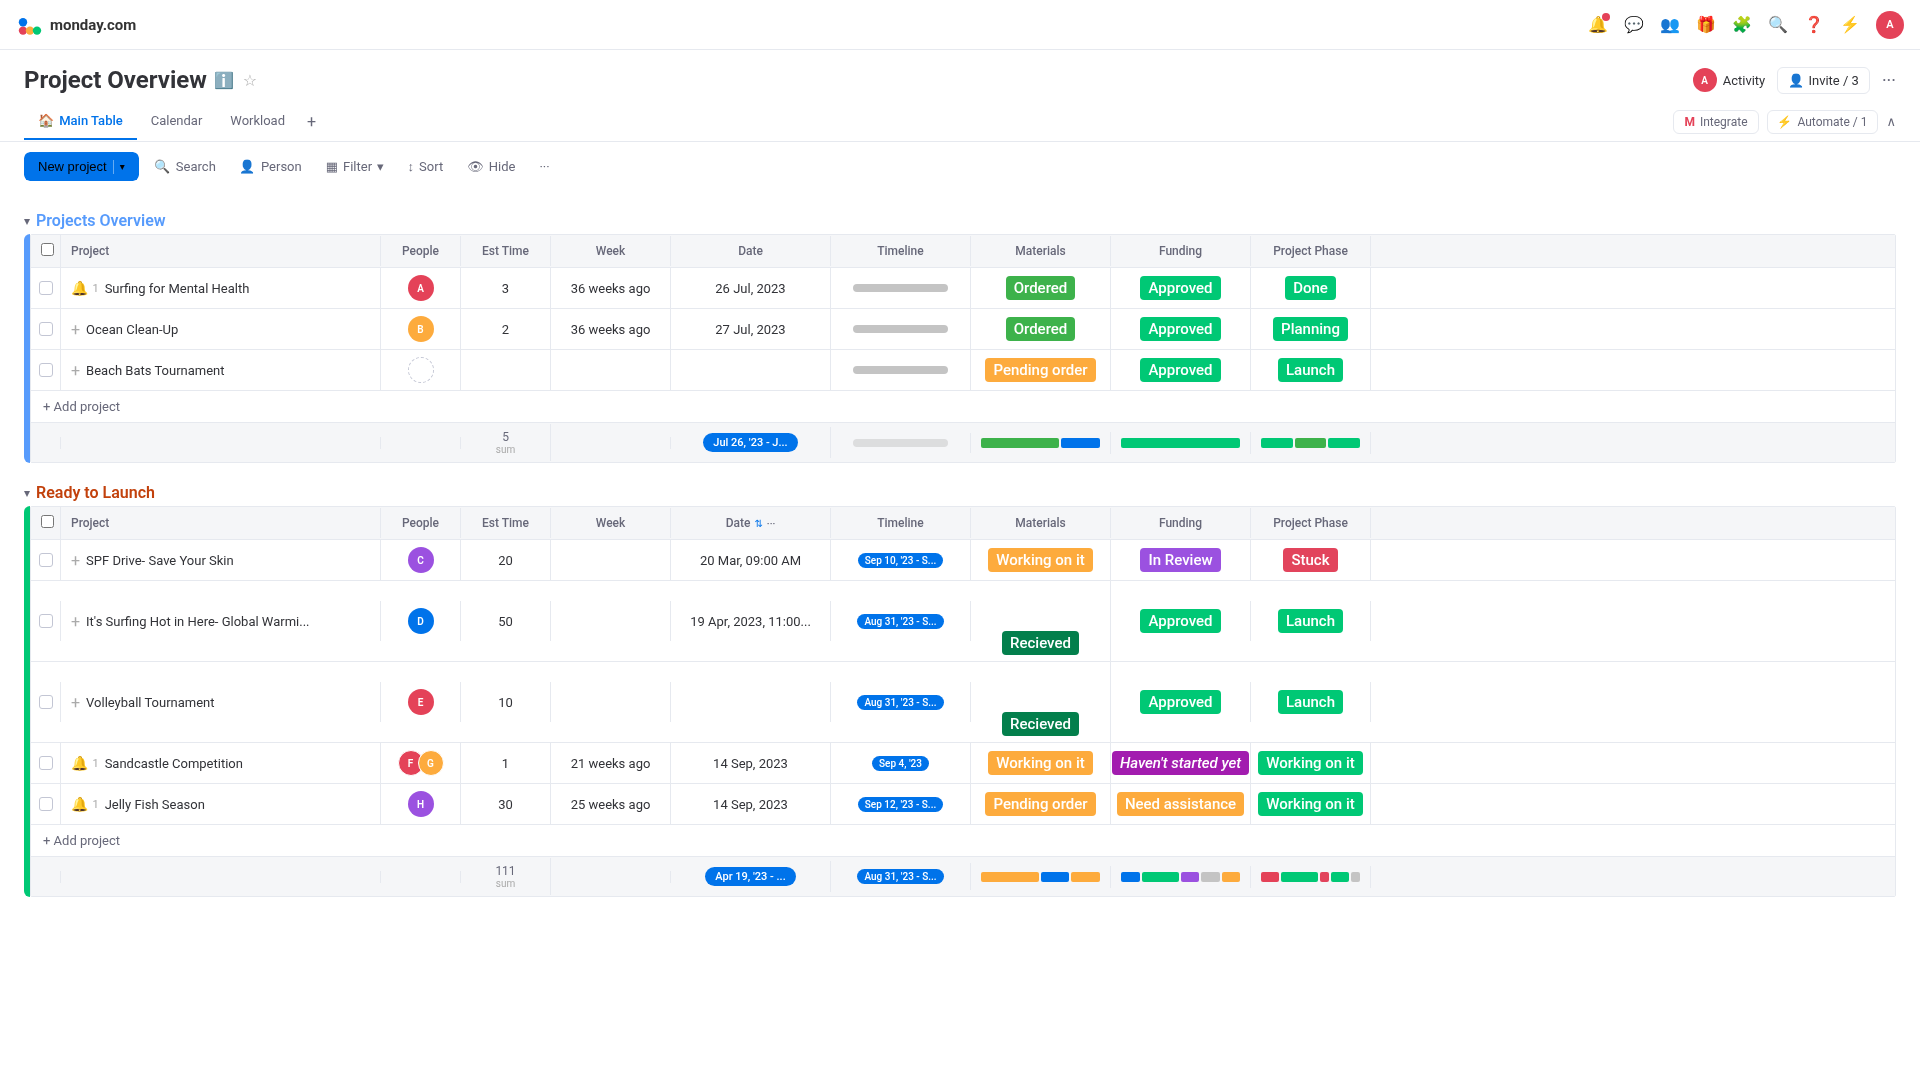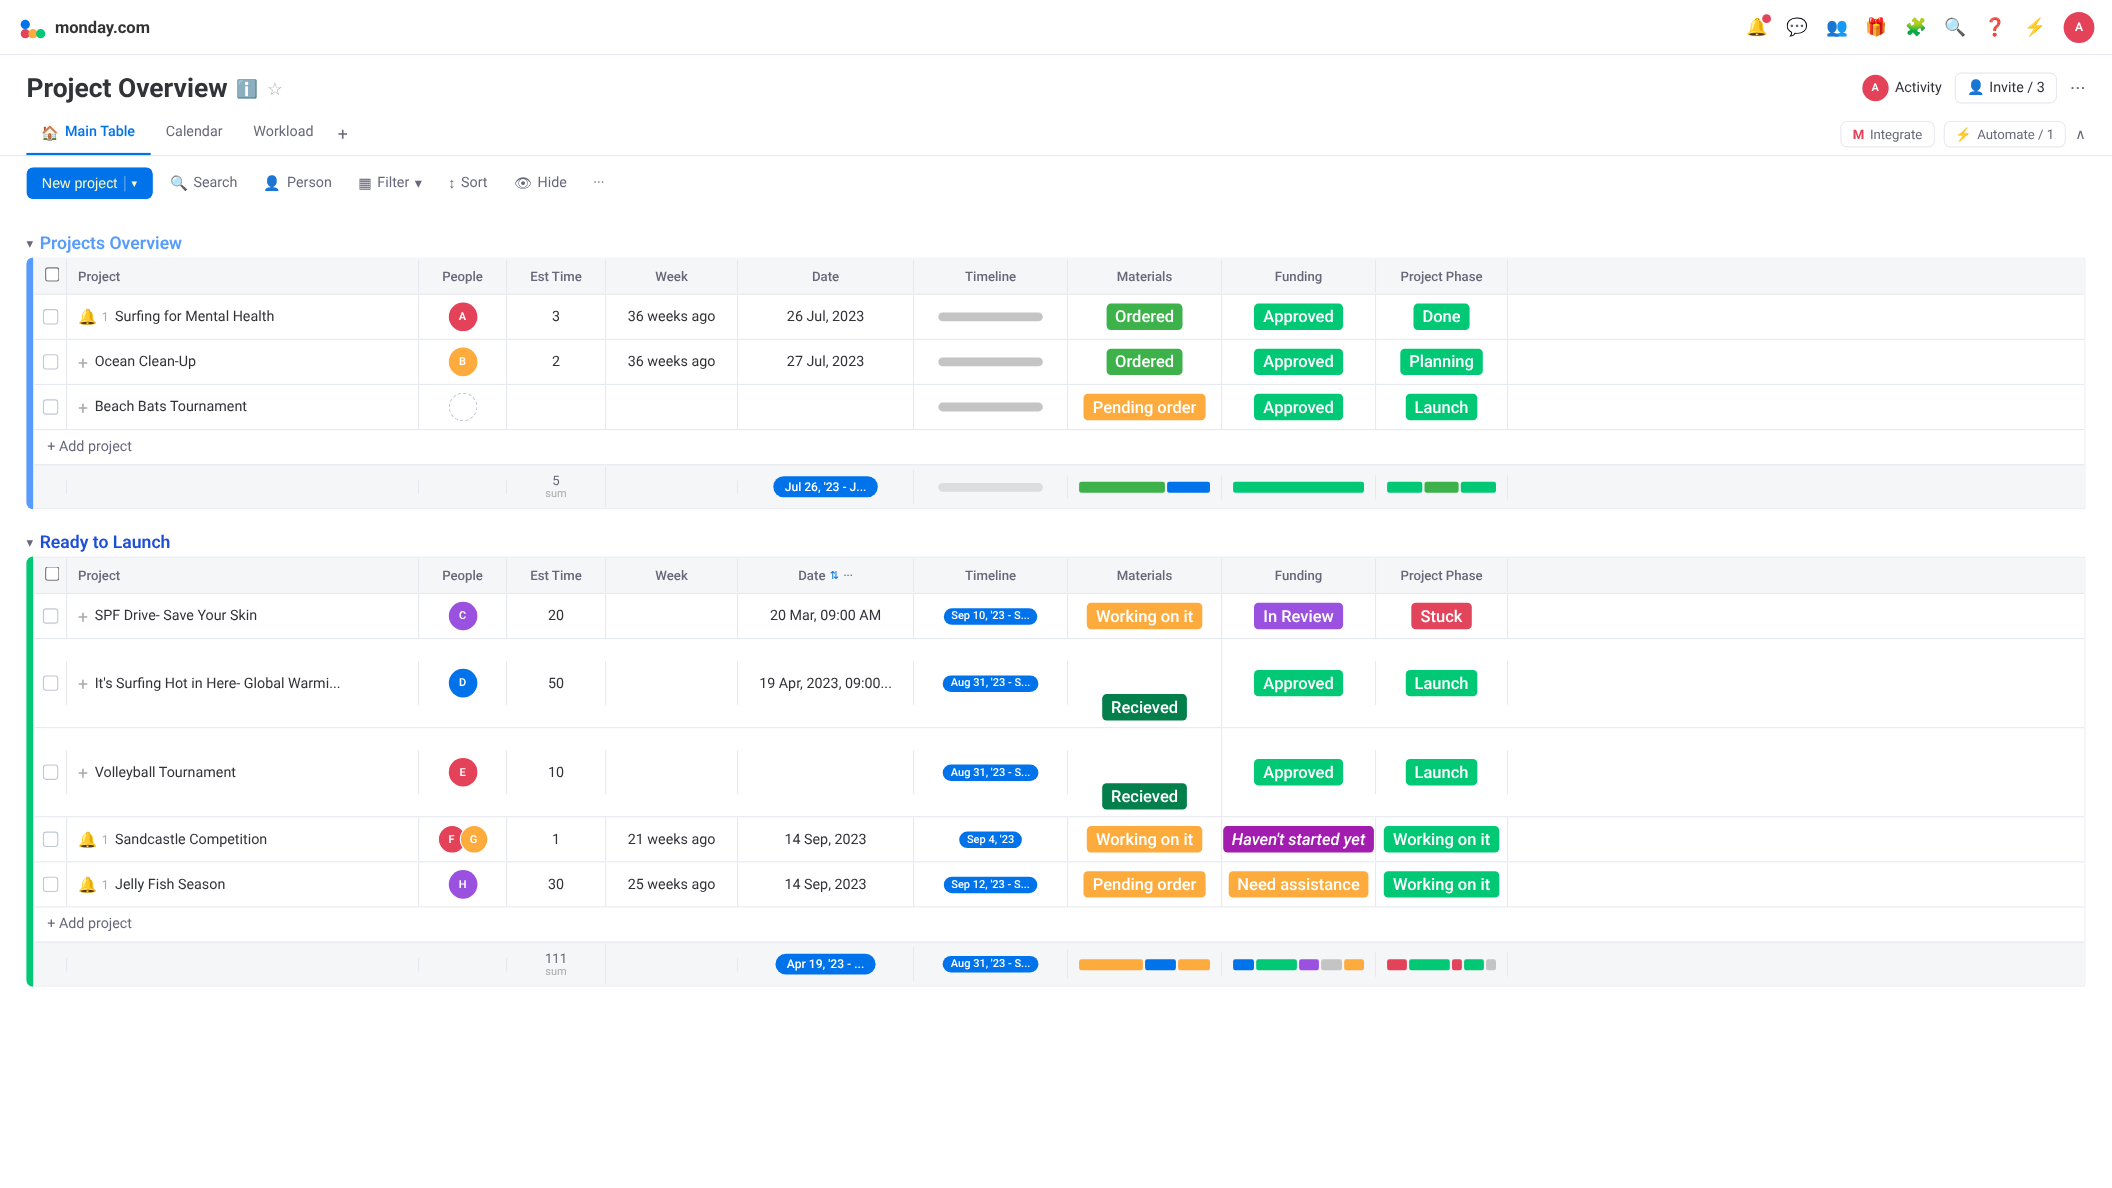--- a/index.html
+++ b/index.html
@@ -26,21 +26,21 @@
     
     .view-tabs { padding: 0 24px; display: flex; align-items: center; gap: 0; border-bottom: 1px solid #e6e9ef; }
     .view-tab { padding: 10px 14px; font-size: 13px; color: #676879; cursor: pointer; display: flex; align-items: center; gap: 5px; border-bottom: 2px solid transparent; }
     .view-tab.active { color: #0073ea; border-bottom: 2px solid #0073ea; font-weight: 500; }
     .add-view-btn { padding: 10px 8px; color: #676879; cursor: pointer; font-size: 16px; }
     .integrate-item { display: flex; align-items: center; gap: 5px; font-size: 12px; color: #676879; cursor: pointer; border: 1px solid #e6e9ef; border-radius: 6px; padding: 4px 10px; }
     .integrate-collapse { color: #676879; cursor: pointer; }
 
     
     .toolbar { padding: 10px 24px; display: flex; align-items: center; gap: 8px; }
-    .new-project-btn { background: #0073ea; color: #fef9c3; border: none; border-radius: 6px; padding: 7px 14px; font-size: 13px; font-weight: 500; cursor: pointer; display: flex; align-items: center; gap: 4px; }
+    .new-project-btn { background: #0073ea; color: #000000; border: none; border-radius: 6px; padding: 7px 14px; font-size: 13px; font-weight: 500; cursor: pointer; display: flex; align-items: center; gap: 4px; }
     .new-project-btn .divider { width: 1px; height: 14px; background: rgba(255,255,255,0.4); margin: 0 2px; }
     .new-project-btn .dropdown-arrow { font-size: 10px; }
     .toolbar-btn { display: flex; align-items: center; gap: 5px; color: #676879; font-size: 13px; cursor: pointer; padding: 5px 8px; border-radius: 4px; }
 
     
     .main-content { padding: 0 24px 24px 24px; overflow-x: auto; }
 
     
     .group-section { margin-top: 20px; }
     .group-header { display: flex; align-items: center; gap: 6px; margin-bottom: 4px; }
@@ -363,21 +363,21 @@
             </div>
           </div>
         </div>
       </div>
     </div>
   </div>
 
   <div class="group-section">
     <div class="group-header">
       <span class="group-collapse-btn">▾</span>
-      <span class="group-title" style="color:#1d4ed8;">Ready to Launch</span>
+      <span class="group-title" style="color:#c2410c;">Ready to Launch</span>
     </div>
     <div class="table-with-bar">
       <div class="section-bar section-bar-rtl"></div>
       <div class="table-content">
         <div class="table-wrapper">
 
           <div class="table-header">
             <div class="table-header-cell"><input type="checkbox" style=""></div>
             <div class="table-header-cell project-col">Project</div>
             <div class="table-header-cell">People</div>
@@ -432,21 +432,21 @@
               <div class="cell-icons">
                 <span class="add-icon" style="color:#aaa;">+</span>
               </div>
               <span>It's Surfing Hot in Here- Global Warmi...</span>
             </div>
             <div class="table-cell">
               <div class="avatar" style="background:#0073ea;">D</div>
             </div>
             <div class="table-cell">50</div>
             <div class="table-cell"></div>
-            <div class="table-cell">19 Apr, 2023, 09:00...</div>
+            <div class="table-cell">19 Apr, 2023, 11:00...</div>
             <div class="table-cell">
               <span class="date-badge" style="background:#0073ea;font-size:10px;padding:2px 7px;">Aug 31, '23 - S...</span>
             </div>
             <div class="table-cell">
                 <span class="badge badge-dark-green">Recieved</span>
               </div>
             <div class="table-cell">
                 <span class="badge badge-green">Approved</span>
               </div>
             <div class="table-cell">

